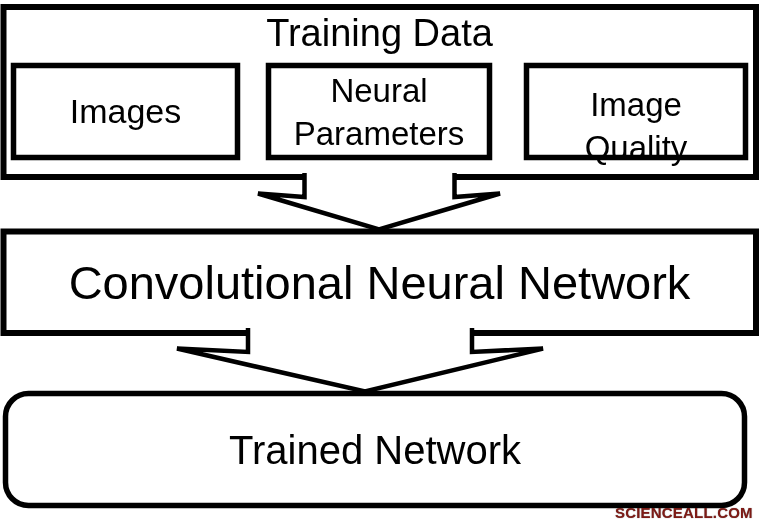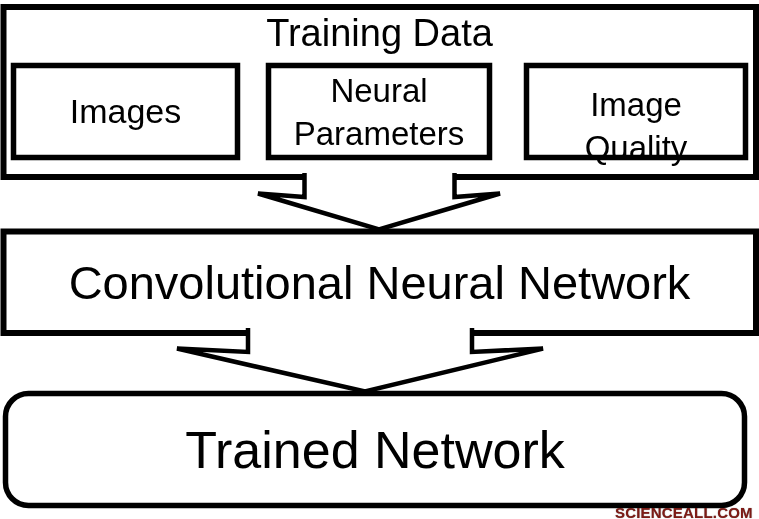--- a/index.html
+++ b/index.html
@@ -46,21 +46,21 @@
     line-height: 43px;
     text-align: center;
   }
   .cnn-label {
     left: 0; top: 231px; width: 759px; height: 102px;
     font-size: 47px;
   }
   .output-label {
     left: 0; top: 394px; width: 750px; height: 112px;
     flex-direction: column;
-    font-size: 52px; line-height: 42px; justify-content: center;
+    font-size: 40px; line-height: 42px; justify-content: center;
   }
   .watermark {
     position: absolute;
     left: 615px; top: 504px; width: 104px;
     font-size: 15px;
     font-weight: 700;
     letter-spacing: 0.2px;
     color: #7e1a15;
     text-shadow: 0 0 1px rgba(0,0,0,0.55);
     text-align: center;

